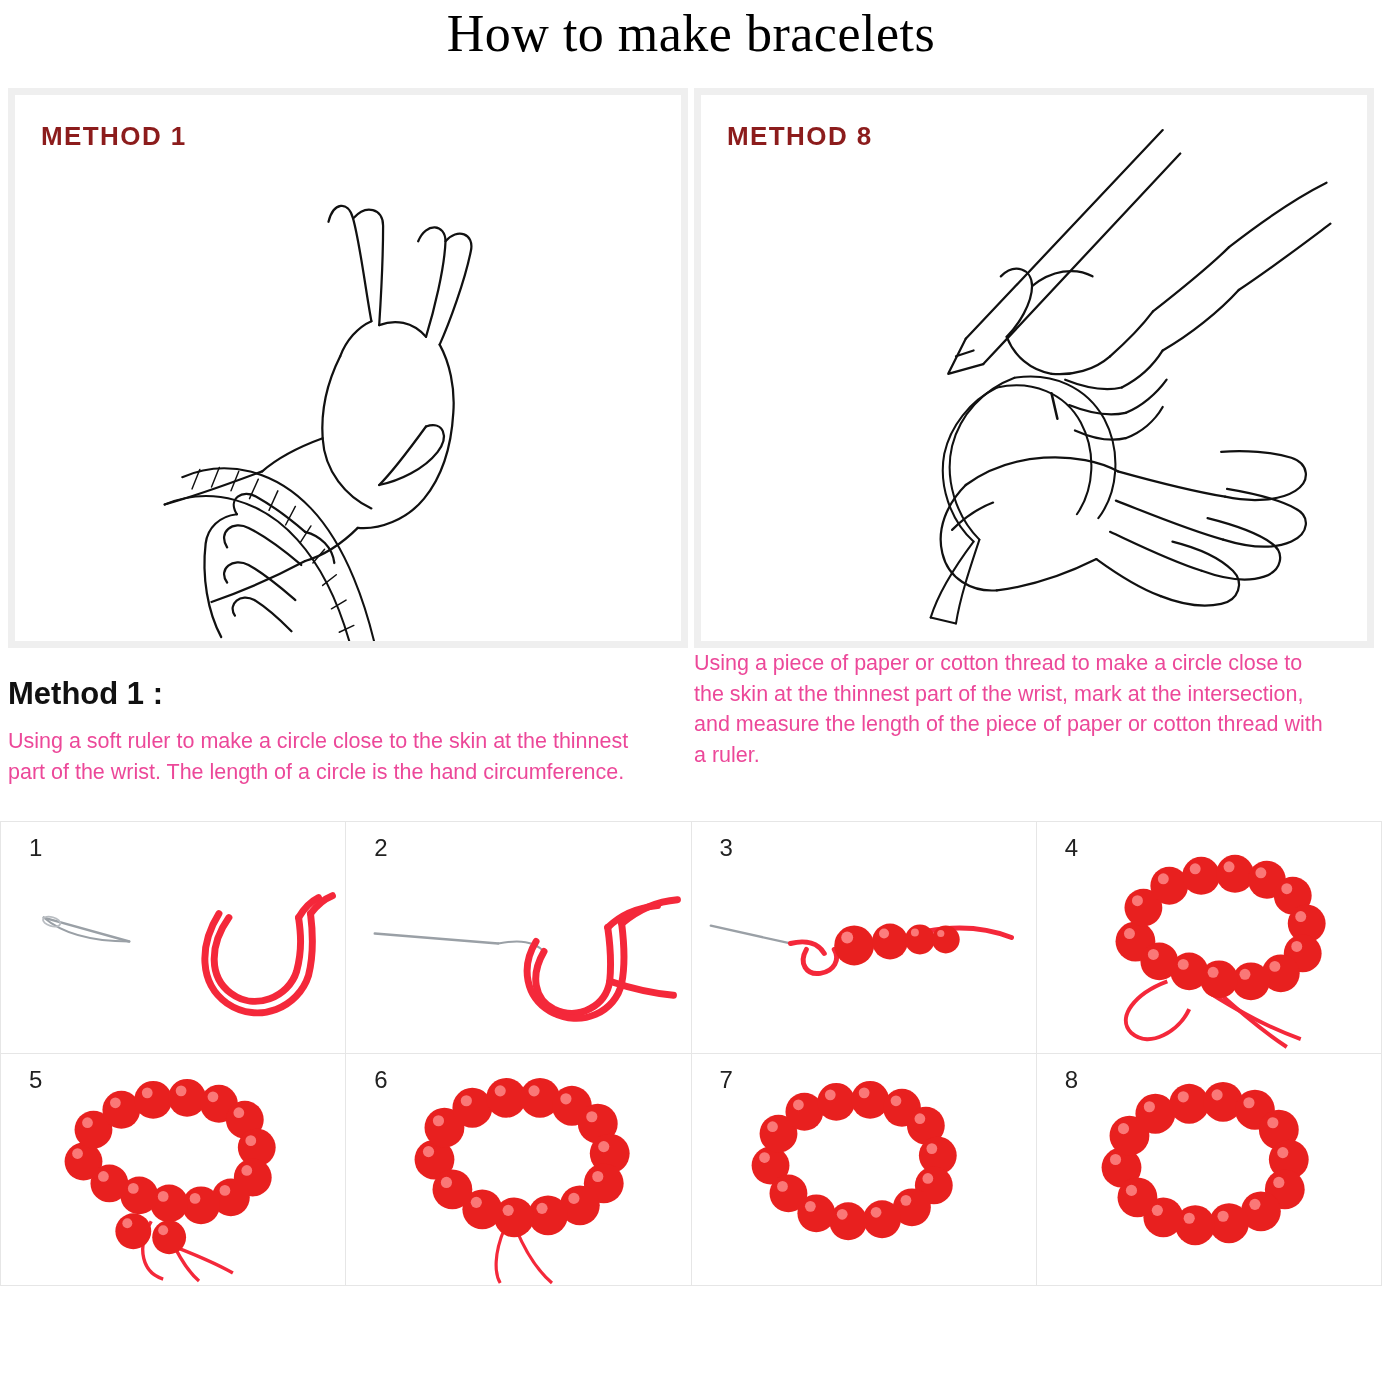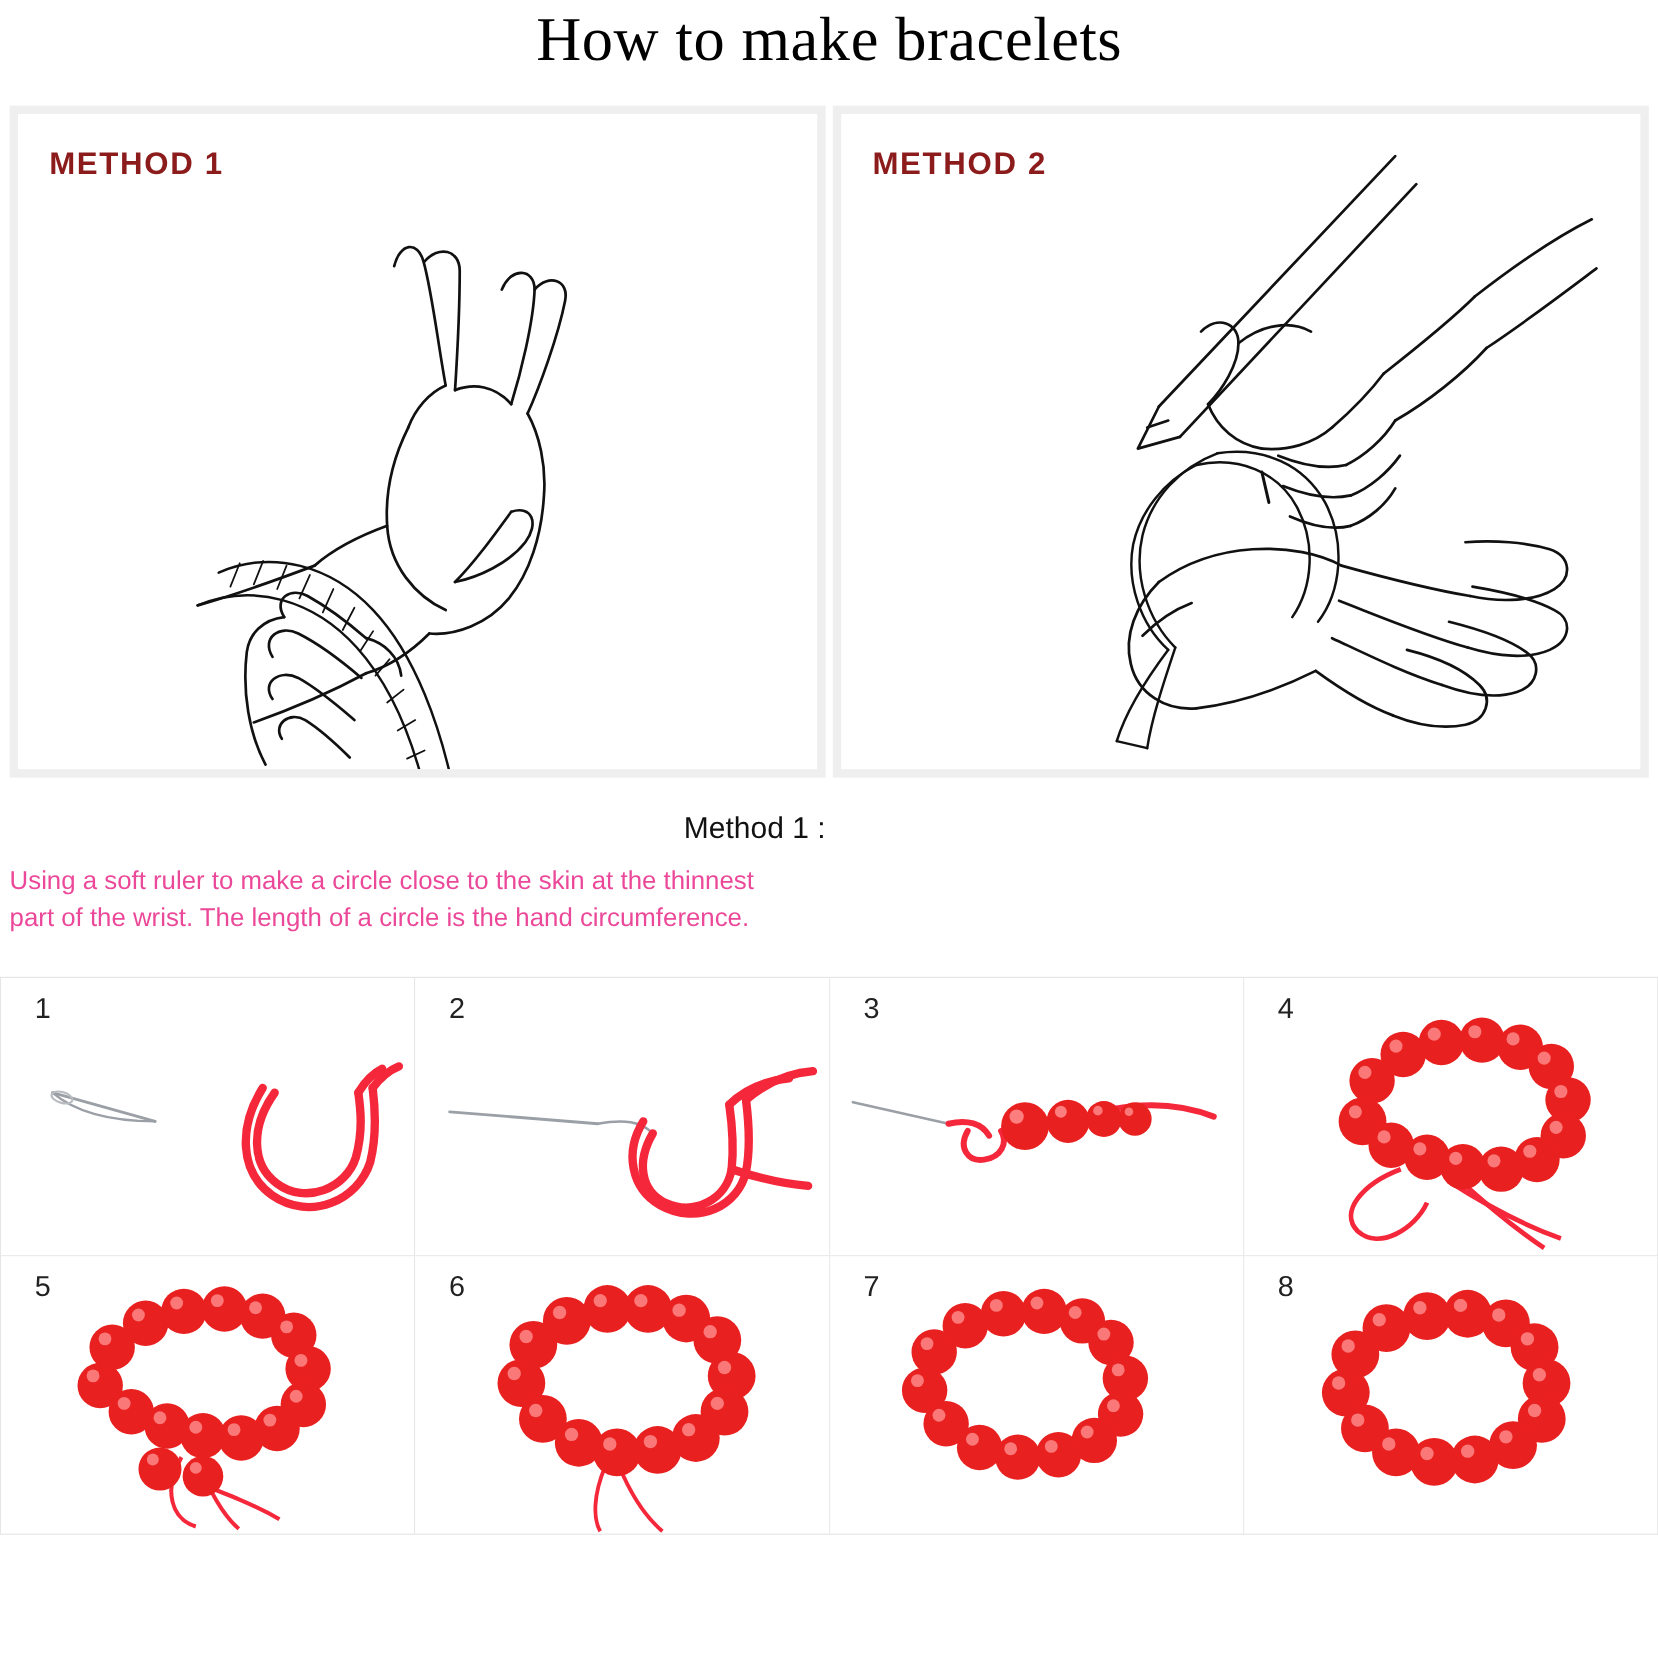--- a/index.html
+++ b/index.html
@@ -58,25 +58,24 @@
     color: #8c1c1c;
     z-index: 3;
   }
   .illus-svg {
     position: absolute;
     inset: 0;
     width: 100%;
     height: 100%;
   }
   .method-heading {
-    font-size: 25px;
-    font-weight: normal;
+    font-size: 31px;
+    font-weight: bold;
     margin: 28px 0 14px 0;
     color: #111;
-    text-align: right;
   }
   .method-text {
     font-size: 21.5px;
     line-height: 1.42;
     color: #ec4899;
     max-width: 640px;
   }
   
   .steps {
     margin-top: 34px;
@@ -170,21 +169,21 @@
             </g>
           </g>
         </svg>
       </div>
       <div class="method-heading">Method 1 :</div>
       <div class="method-text">Using a soft ruler to make a circle close to the skin at the thinnest part of the wrist. The length of a circle is the hand circumference.</div>
     </div>
 
     <div class="method-col">
       <div class="illus-box">
-        <div class="method-tag">METHOD 2</div>
+        <div class="method-tag">METHOD 8</div>
         <svg class="illus-svg" viewBox="0 0 640 560">
           <g fill="none" stroke="#111" stroke-width="2.3" stroke-linecap="round" stroke-linejoin="round">
 
             <path d="M250 250 L452 36"></path>
             <path d="M268 276 L470 60"></path>
             <path d="M250 250 L232 286 L268 276"></path>
             <path d="M258 262 L240 268"></path>
 
             <path d="M286 186 C300 172 318 178 318 196 C318 214 304 236 292 248"></path>
             <path d="M318 196 C338 180 362 176 380 186"></path>
@@ -222,20 +221,21 @@
             <path d="M300 290 C268 302 244 328 236 360 C228 394 240 432 264 456" stroke-width="2.1"></path>
 
             <path d="M258 458 C240 482 222 510 214 536" stroke-width="2.1"></path>
             <path d="M264 456 C254 486 244 516 240 542" stroke-width="2.1"></path>
             <path d="M214 536 L240 542" stroke-width="2.1"></path>
 
             <path d="M338 306 L344 332" stroke-width="2.6"></path>
           </g>
         </svg>
       </div>
+      <div class="method-text">Using a piece of paper or cotton thread to make a circle close to the skin at the thinnest part of the wrist, mark at the intersection, and measure the length of the piece of paper or cotton thread with a ruler.</div>
     </div>
   </div>
 
   <div class="steps">
 
     <div class="step">
       <div class="step-num">1</div>
       <svg class="step-svg" viewBox="0 0 340 232">
         <g fill="none" stroke-linecap="round">
           <path d="M40 96 L126 120" stroke="#9aa0a6" stroke-width="2.4"></path>

